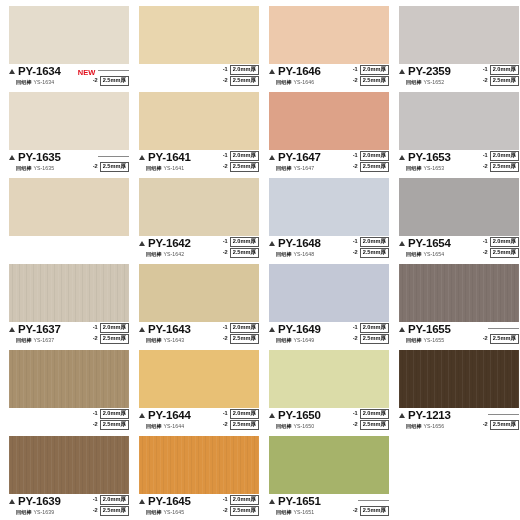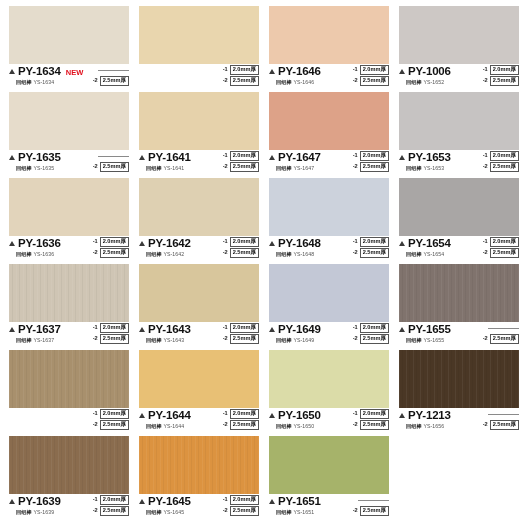--- a/index.html
+++ b/index.html
@@ -97,21 +97,21 @@
     font-weight: 700;
     color: #111111;
     letter-spacing: -0.2px;
     white-space: nowrap;
   }
   .newtag {
     font-size: 7.5px;
     font-weight: 700;
     color: #e10f1c;
     letter-spacing: 0px;
-    margin-left: 2px;
+    margin-left: 14px;
     white-space: nowrap;
   }
   .newtag.hidden { visibility: hidden; }
   .subline {
     font-size: 5.2px;
     color: #4a4a4a;
     white-space: nowrap;
     margin-top: 1.5px;
     margin-left: 7px;
     letter-spacing: 0.1px;
@@ -238,21 +238,21 @@
         </div>
       </div>
       <div class="cell">
         <div class="chip" style="background: rgb(205, 200, 197);">
           <div class="grain"></div>
         </div>
         <div class="meta">
           <div class="idblock">
             <div class="codeline">
               <span class="tri"></span>
-              <span class="code">PY-1006</span>
+              <span class="code">PY-2359</span>
               <span class="newtag hidden">NEW</span>
             </div>
             <div class="subline"><span class="sub-cn">回组棒</span><span class="sub-ys"> YS-1652</span></div>
           </div>
           <div class="specs">
             <div class="specrow">
               <span class="specnum">-1</span>
               <span class="specbox">2.0mm厚</span>
             </div>
             <div class="specrow">
@@ -358,40 +358,20 @@
             <div class="specrow">
               <span class="specnum">-2</span>
               <span class="specbox">2.5mm厚</span>
             </div>
           </div>
         </div>
       </div>
       <div class="cell">
         <div class="chip" style="background: rgb(226, 212, 187);">
           <div class="grain"></div>
-        </div>
-        <div class="meta">
-          <div class="idblock">
-            <div class="codeline">
-              <span class="tri"></span>
-              <span class="code">PY-1636</span>
-              <span class="newtag hidden">NEW</span>
-            </div>
-            <div class="subline"><span class="sub-cn">回组棒</span><span class="sub-ys"> YS-1636</span></div>
-          </div>
-          <div class="specs">
-            <div class="specrow">
-              <span class="specnum">-1</span>
-              <span class="specbox">2.0mm厚</span>
-            </div>
-            <div class="specrow">
-              <span class="specnum">-2</span>
-              <span class="specbox">2.5mm厚</span>
-            </div>
-          </div>
         </div>
       </div>
       <div class="cell">
         <div class="chip" style="background: rgb(222, 208, 178);">
           <div class="grain"></div>
         </div>
         <div class="meta">
           <div class="idblock">
             <div class="codeline">
               <span class="tri"></span>

